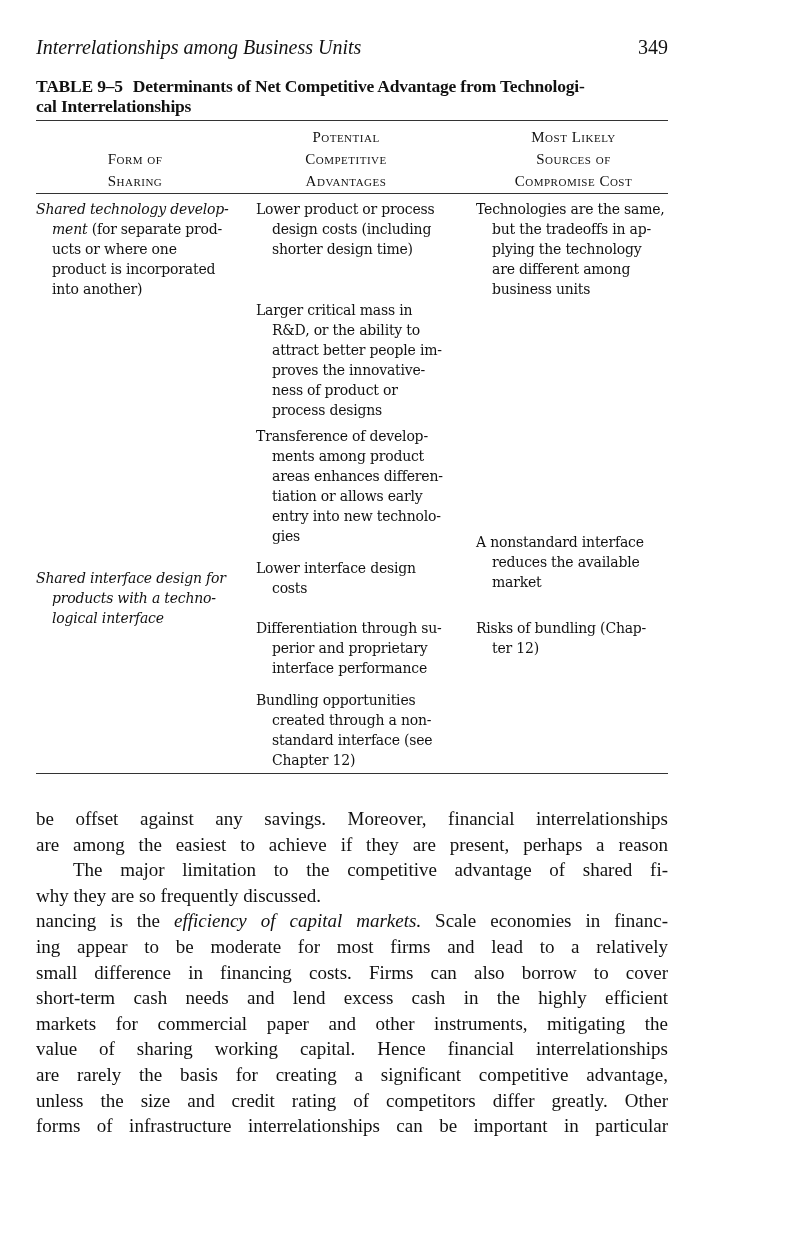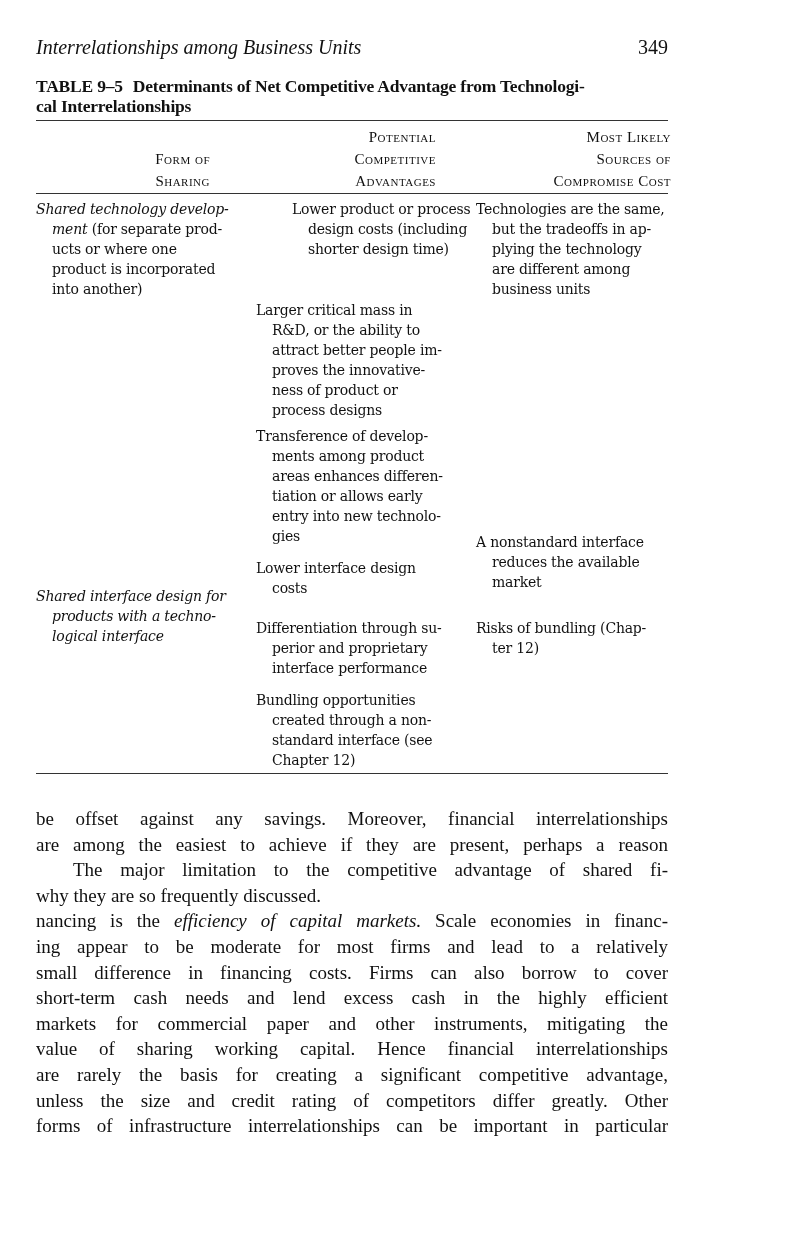--- a/index.html
+++ b/index.html
@@ -3,21 +3,21 @@
 <meta charset="utf-8">
 <style>
   html, body { margin: 0; padding: 0; background: #ffffff; }
   body { width: 792px; height: 1236px; position: relative; overflow: hidden; color: #111; }
   .page { position: absolute; left: 0; top: 0; width: 792px; height: 1236px; }
   .runhead { position: absolute; top: 36px; left: 36px; width: 632px; height: 22px; font-family: "Liberation Serif", serif; font-style: italic; font-size: 20px; }
   .runhead .pn { position: absolute; right: 0; top: 0; font-style: normal; }
   .caption { position: absolute; top: 76px; left: 36px; width: 640px; font-family: "Liberation Serif", serif; font-weight: bold; font-size: 17.5px; line-height: 20px; letter-spacing: -0.2px; }
   .caption .num { margin-right: 10px; }
   .rule { position: absolute; left: 36px; width: 632px; border-top: 1.6px solid #333; }
-  .hdr { position: absolute; top: 126px; font-family: "Liberation Serif", serif; font-size: 15px; line-height: 22px; text-align: right; font-variant: small-caps; letter-spacing: 0.5px; }
+  .hdr { position: absolute; top: 126px; font-family: "Liberation Serif", serif; font-size: 15px; line-height: 22px; text-align: center; font-variant: small-caps; letter-spacing: 0.5px; }
   .cell { position: absolute; font-family: "DejaVu Serif", serif; font-size: 14px; line-height: 20px; letter-spacing: -0.2px; }
   .cell .ln { display: block; white-space: nowrap; }
   .cell .ln.ind { padding-left: 16px; }
   .it { font-style: italic; }
   .bodytext { position: absolute; left: 36px; top: 806px; width: 632px; font-family: "Liberation Serif", serif; font-size: 19px; line-height: 25.6px; }
   .bodytext .ln { display: block; white-space: nowrap; text-align: justify; text-align-last: justify; }
   .bodytext .ln.last { text-align-last: left; }
   .bodytext .ln.para { padding-left: 37px; }
 </style>
 </head>
@@ -55,21 +55,21 @@
   <div class="rule" style="top:193px;"></div>
 
   <div class="cell" style="left:36px; top:199px;">
     <span class="ln it">Shared technology develop-</span>
     <span class="ln ind"><span class="it">ment</span><span> (for separate prod-</span></span>
     <span class="ln ind">ucts or where one</span>
     <span class="ln ind">product is incorporated</span>
     <span class="ln ind">into another)</span>
   </div>
 
-  <div class="cell" style="left:256px; top:199px;margin-left:36px;">
+  <div class="cell" style="left:256px; top:199px;">
     <span class="ln">Lower product or process</span>
     <span class="ln ind">design costs (including</span>
     <span class="ln ind">shorter design time)</span>
   </div>
   <div class="cell" style="left:256px; top:300px;">
     <span class="ln">Larger critical mass in</span>
     <span class="ln ind">R&amp;D, or the ability to</span>
     <span class="ln ind">attract better people im-</span>
     <span class="ln ind">proves the innovative-</span>
     <span class="ln ind">ness of product or</span>
@@ -85,21 +85,21 @@
   </div>
 
   <div class="cell" style="left:476px; top:199px;">
     <span class="ln">Technologies are the same,</span>
     <span class="ln ind">but the tradeoffs in ap-</span>
     <span class="ln ind">plying the technology</span>
     <span class="ln ind">are different among</span>
     <span class="ln ind">business units</span>
   </div>
 
-  <div class="cell" style="left:36px; top:586px;">
+  <div class="cell" style="left:36px; top:568px;">
     <span class="ln it">Shared interface design for</span>
     <span class="ln ind it">products with a techno-</span>
     <span class="ln ind it">logical interface</span>
   </div>
 
   <div class="cell" style="left:256px; top:558px;">
     <span class="ln">Lower interface design</span>
     <span class="ln ind">costs</span>
   </div>
   <div class="cell" style="left:256px; top:618px;">

